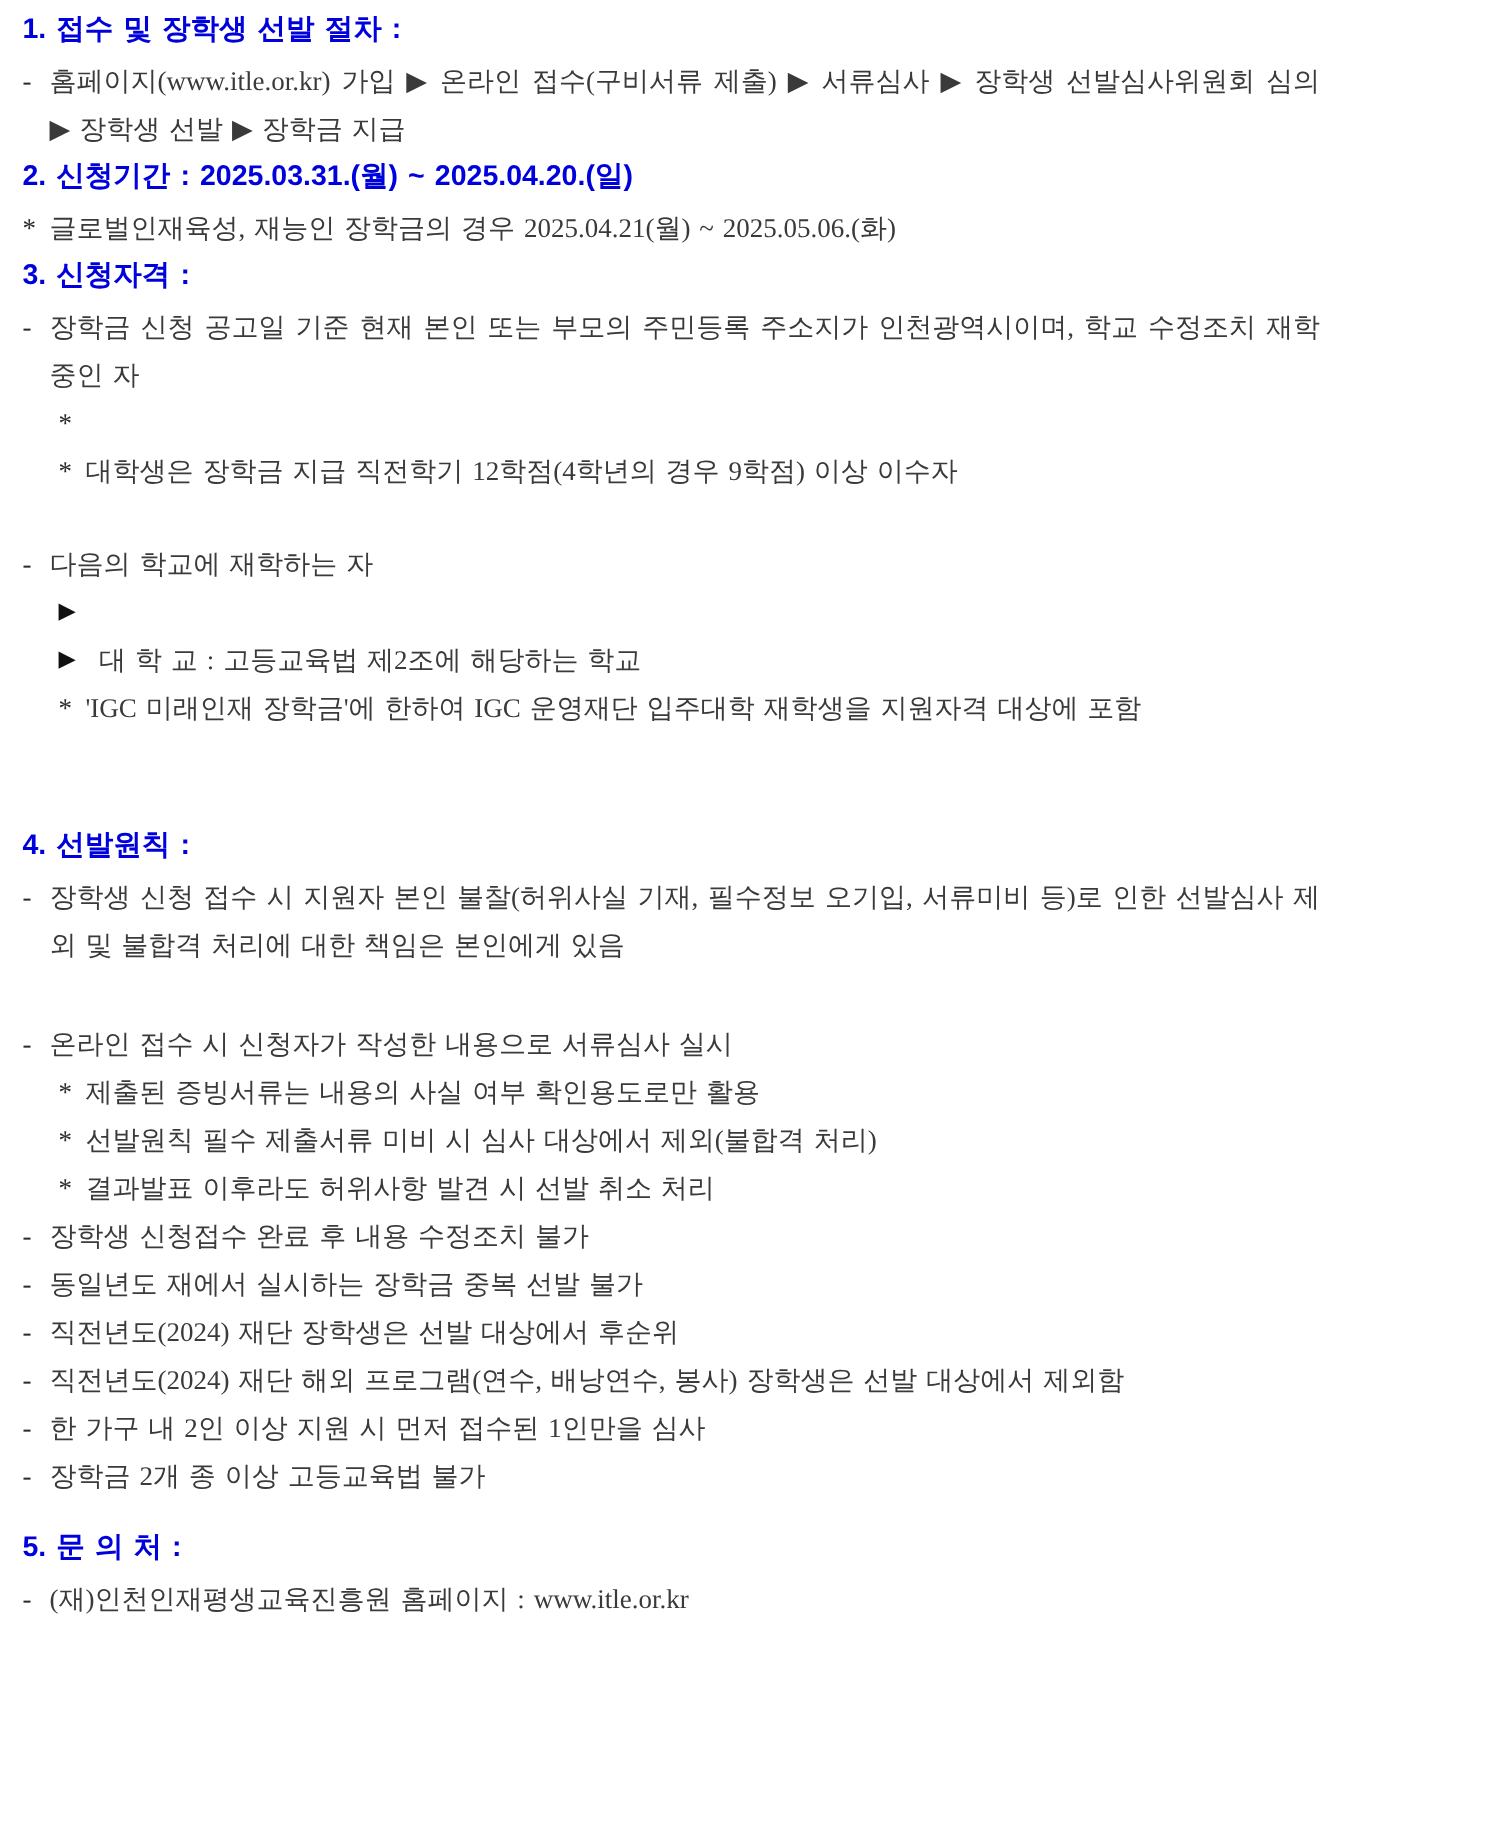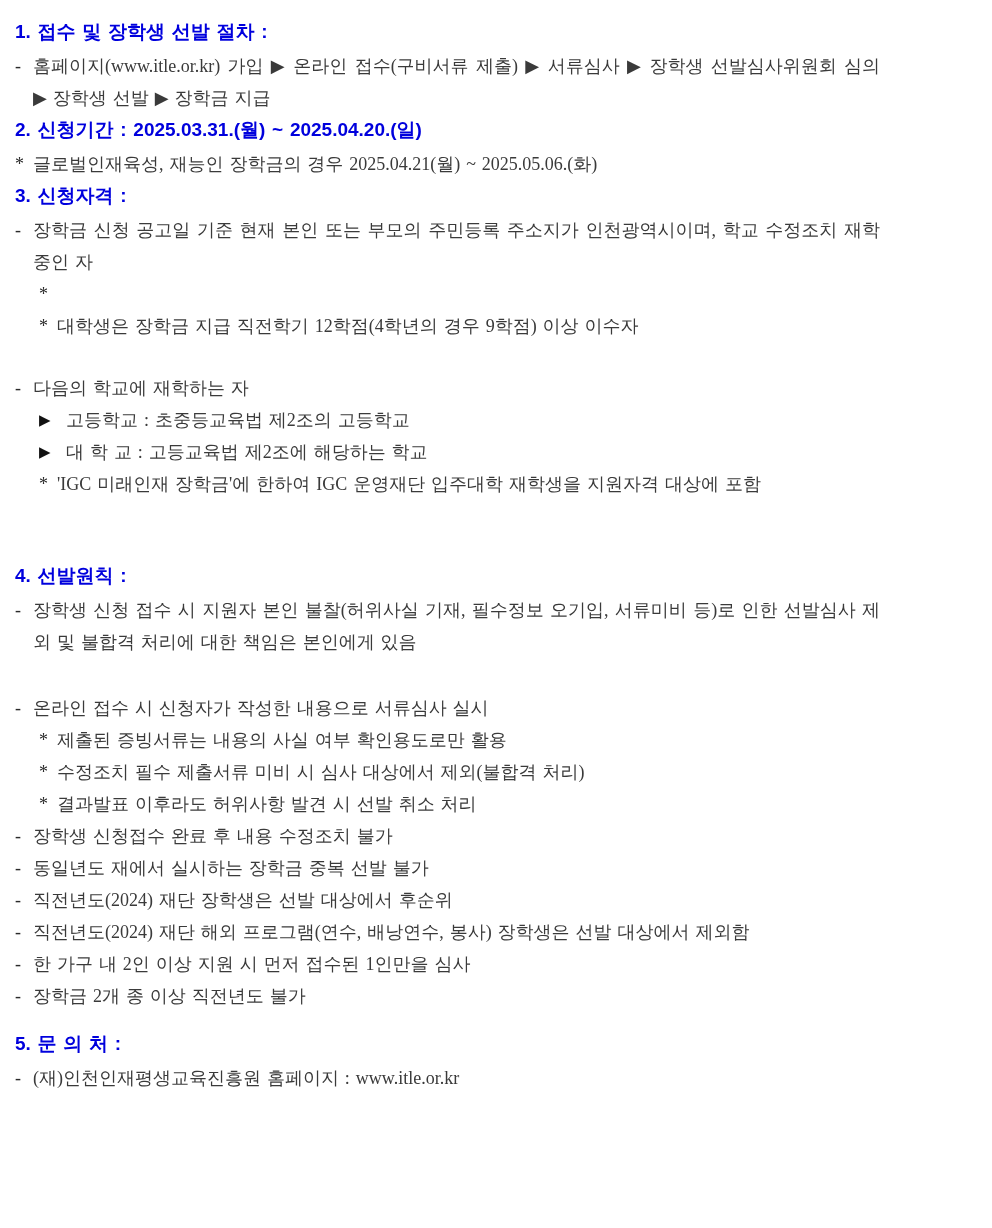--- a/index.html
+++ b/index.html
@@ -9,21 +9,21 @@
   }
   body {
     width: 992px;
     min-height: 1228px;
     font-family: "Liberation Serif", "DejaVu Serif", serif;
     color: #3a3a3a;
     font-size: 18px;
     word-spacing: 0.08em;
   }
   main.doc {
-    padding: 16px 20px 40px 15px;
+    padding: 4px 20px 40px 15px;
     box-sizing: border-box;
     width: 900px;
   }
   .heading {
     font-family: "Liberation Sans", "DejaVu Sans", sans-serif;
     font-size: 19px;
     font-weight: bold;
     color: #0000dd;
     line-height: 32px;
     margin: 0 0 2px 0;
@@ -72,41 +72,41 @@
     </section>
     <section class="sec mt-s3">
       <h2 class="heading">3. 신청자격 :</h2>
       <div class="block">
         <div class="line justify"><span class="marker">-</span><span class="txt">장학금 신청 공고일 기준 현재 본인 또는 부모의 주민등록 주소지가 인천광역시이며, 학교 수정조치 재학중인 자</span></div>
         <div class="line ind1"><span class="marker">*</span></div>
         <div class="line ind1"><span class="marker">*</span><span class="txt">대학생은 장학금 지급 직전학기 12학점(4학년의 경우 9학점) 이상 이수자</span></div>
       </div>
       <div class="block gap-1">
         <div class="line"><span class="marker">-</span><span class="txt">다음의 학교에 재학하는 자</span></div>
-        <div class="line ind1 m-arrow"><span class="marker">▶</span><span class="txt">고등학교 : 초중등교육법 제2조의 고등학교</span></div>
+        <div class="line ind1 m-arrow"><span class="marker">▶</span></div>
         <div class="line ind1 m-arrow"><span class="marker">▶</span><span class="txt">대 학 교 : 고등교육법 제2조에 해당하는 학교</span></div>
         <div class="line ind1"><span class="marker">*</span><span class="txt">'IGC 미래인재 장학금'에 한하여 IGC 운영재단 입주대학 재학생을 지원자격 대상에 포함</span></div>
       </div>
     </section>
     <section class="sec mt-s4">
       <h2 class="heading">4. 선발원칙 :</h2>
       <div class="block">
         <div class="line justify"><span class="marker">-</span><span class="txt">장학생 신청 접수 시 지원자 본인 불찰(허위사실 기재, 필수정보 오기입, 서류미비 등)로 인한 선발심사 제외 및 불합격 처리에 대한 책임은 본인에게 있음</span></div>
       </div>
       <div class="block gap-2">
         <div class="line"><span class="marker">-</span><span class="txt">온라인 접수 시 신청자가 작성한 내용으로 서류심사 실시</span></div>
         <div class="line ind1"><span class="marker">*</span><span class="txt">제출된 증빙서류는 내용의 사실 여부 확인용도로만 활용</span></div>
-        <div class="line ind1"><span class="marker">*</span><span class="txt">수정조치 필수 제출서류 미비 시 심사 대상에서 제외(불합격 처리)</span></div>
+        <div class="line ind1"><span class="marker">*</span><span class="txt">선발원칙 필수 제출서류 미비 시 심사 대상에서 제외(불합격 처리)</span></div>
         <div class="line ind1"><span class="marker">*</span><span class="txt">결과발표 이후라도 허위사항 발견 시 선발 취소 처리</span></div>
         <div class="line"><span class="marker">-</span><span class="txt">장학생 신청접수 완료 후 내용 수정조치 불가</span></div>
         <div class="line"><span class="marker">-</span><span class="txt">동일년도 재에서 실시하는 장학금 중복 선발 불가</span></div>
         <div class="line"><span class="marker">-</span><span class="txt">직전년도(2024) 재단 장학생은 선발 대상에서 후순위</span></div>
         <div class="line"><span class="marker">-</span><span class="txt">직전년도(2024) 재단 해외 프로그램(연수, 배낭연수, 봉사) 장학생은 선발 대상에서 제외함</span></div>
         <div class="line"><span class="marker">-</span><span class="txt">한 가구 내 2인 이상 지원 시 먼저 접수된 1인만을 심사</span></div>
-        <div class="line"><span class="marker">-</span><span class="txt">장학금 2개 종 이상 직전년도 불가</span></div>
+        <div class="line"><span class="marker">-</span><span class="txt">장학금 2개 종 이상 고등교육법 불가</span></div>
       </div>
     </section>
     <section class="sec mt-s5">
       <h2 class="heading">5. 문 의 처 :</h2>
       <div class="block">
         <div class="line"><span class="marker">-</span><span class="txt">(재)인천인재평생교육진흥원 홈페이지 : www.itle.or.kr</span></div>
       </div>
     </section>
   </main>
 

